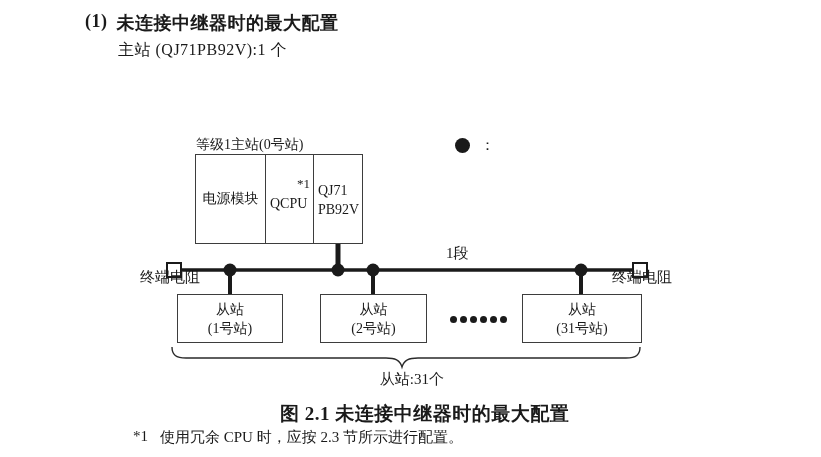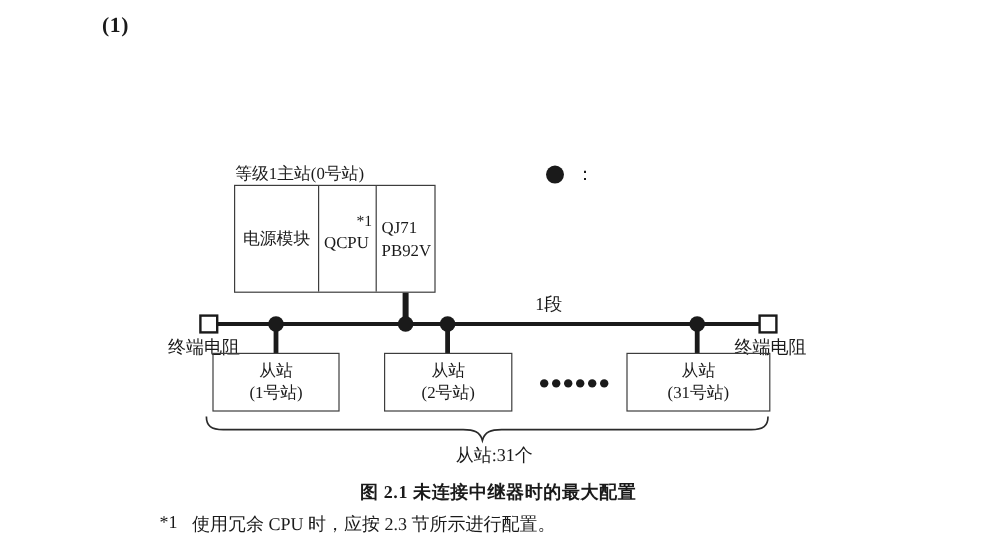--- a/index.html
+++ b/index.html
@@ -25,54 +25,56 @@
   .cell-cpu   { width:48px; border-right:1.5px solid #3d3d3d; position:relative; }
   .cpu-ref  { position:absolute; top:21px; right:3px; font-size:13px; }
   .cpu-name { position:absolute; top:41px; left:4px;text-align:right; }
   .cell-if  { width:47px; padding:26px 0 0 4px; line-height:19px; }
 
   .legend { left:455px; top:136px; display:flex; align-items:center; font-size:15px; }
   .legend-dot { width:15px; height:15px; border-radius:50%; background:#1a1a1a; margin-right:10px; }
   .legend-colon { margin-right:7px; }
 
   .seg-label { left:446px; top:244px; font-size:15px; }
-  .term { font-size:15px; top:280px;font-family:Liberation Mono, monospace; }
+  .term { font-size:15px; top:268px;font-family:Liberation Mono, monospace; }
   .term-left  { left:140px; }
   .term-right { left:612px; }
 
   .slave-box {
     top:294px; height:49px; border:1.5px solid #3d3d3d; box-sizing:border-box;
     text-align:center; font-size:14px; line-height:19px; padding-top:5px;
   }
   .sb1 { left:177px; width:106px; }
   .sb2 { left:320px; width:107px; }
   .sb3 { left:522px; width:120px; }
 
   .ellipsis { left:450px; top:316px; display:flex; gap:3px; }
   .ellipsis i { width:7px; height:7px; background:#1a1a1a; border-radius:50%; display:block; }
 
   .brace-label { left:362px; top:370px; width:82px; text-align:right; font-size:15px; }
 
-  .caption  { left:300px; top:401px; font-size:15px; font-weight:bold; letter-spacing:0.5px; }
+  .caption  { left:280px; top:401px; font-size:19px; font-weight:bold; letter-spacing:0.5px; }
   .footnote { left:133px; top:428px; font-size:15px; display:flex; gap:12px; }
 
   svg.overlay { position:absolute; left:0; top:0; pointer-events:none; }
   .ink  { stroke:#1a1a1a; }
   .dot  { fill:#1a1a1a; }
   .term-sq { fill:#ffffff; stroke:#1a1a1a; stroke-width:2; }
   .brace { fill:none; stroke:#2a2a2a; stroke-width:1.4; }
 </style>
 </head>
 <body>
 
 <div class="page">
 
   <div class="abs heading">
     <span>(1)</span>
+    <span>未连接中继器时的最大配置</span>
   </div>
+  <div class="abs intro intro-master">主站 (QJ71PB92V):1 个</div>
 
   <svg class="overlay" width="821" height="457" viewBox="0 0 821 457">
     <line class="ink" x1="181" y1="270" x2="635" y2="270" stroke-width="3.5"></line>
     <line class="ink" x1="338" y1="244" x2="338" y2="270" stroke-width="5"></line>
     <line class="ink" x1="230" y1="268" x2="230" y2="295" stroke-width="4"></line>
     <line class="ink" x1="373" y1="268" x2="373" y2="295" stroke-width="4"></line>
     <line class="ink" x1="581" y1="268" x2="581" y2="295" stroke-width="4"></line>
     <circle class="dot" cx="230" cy="270" r="6.5"></circle>
     <circle class="dot" cx="338" cy="270" r="6.5"></circle>
     <circle class="dot" cx="373" cy="270" r="6.5"></circle>

